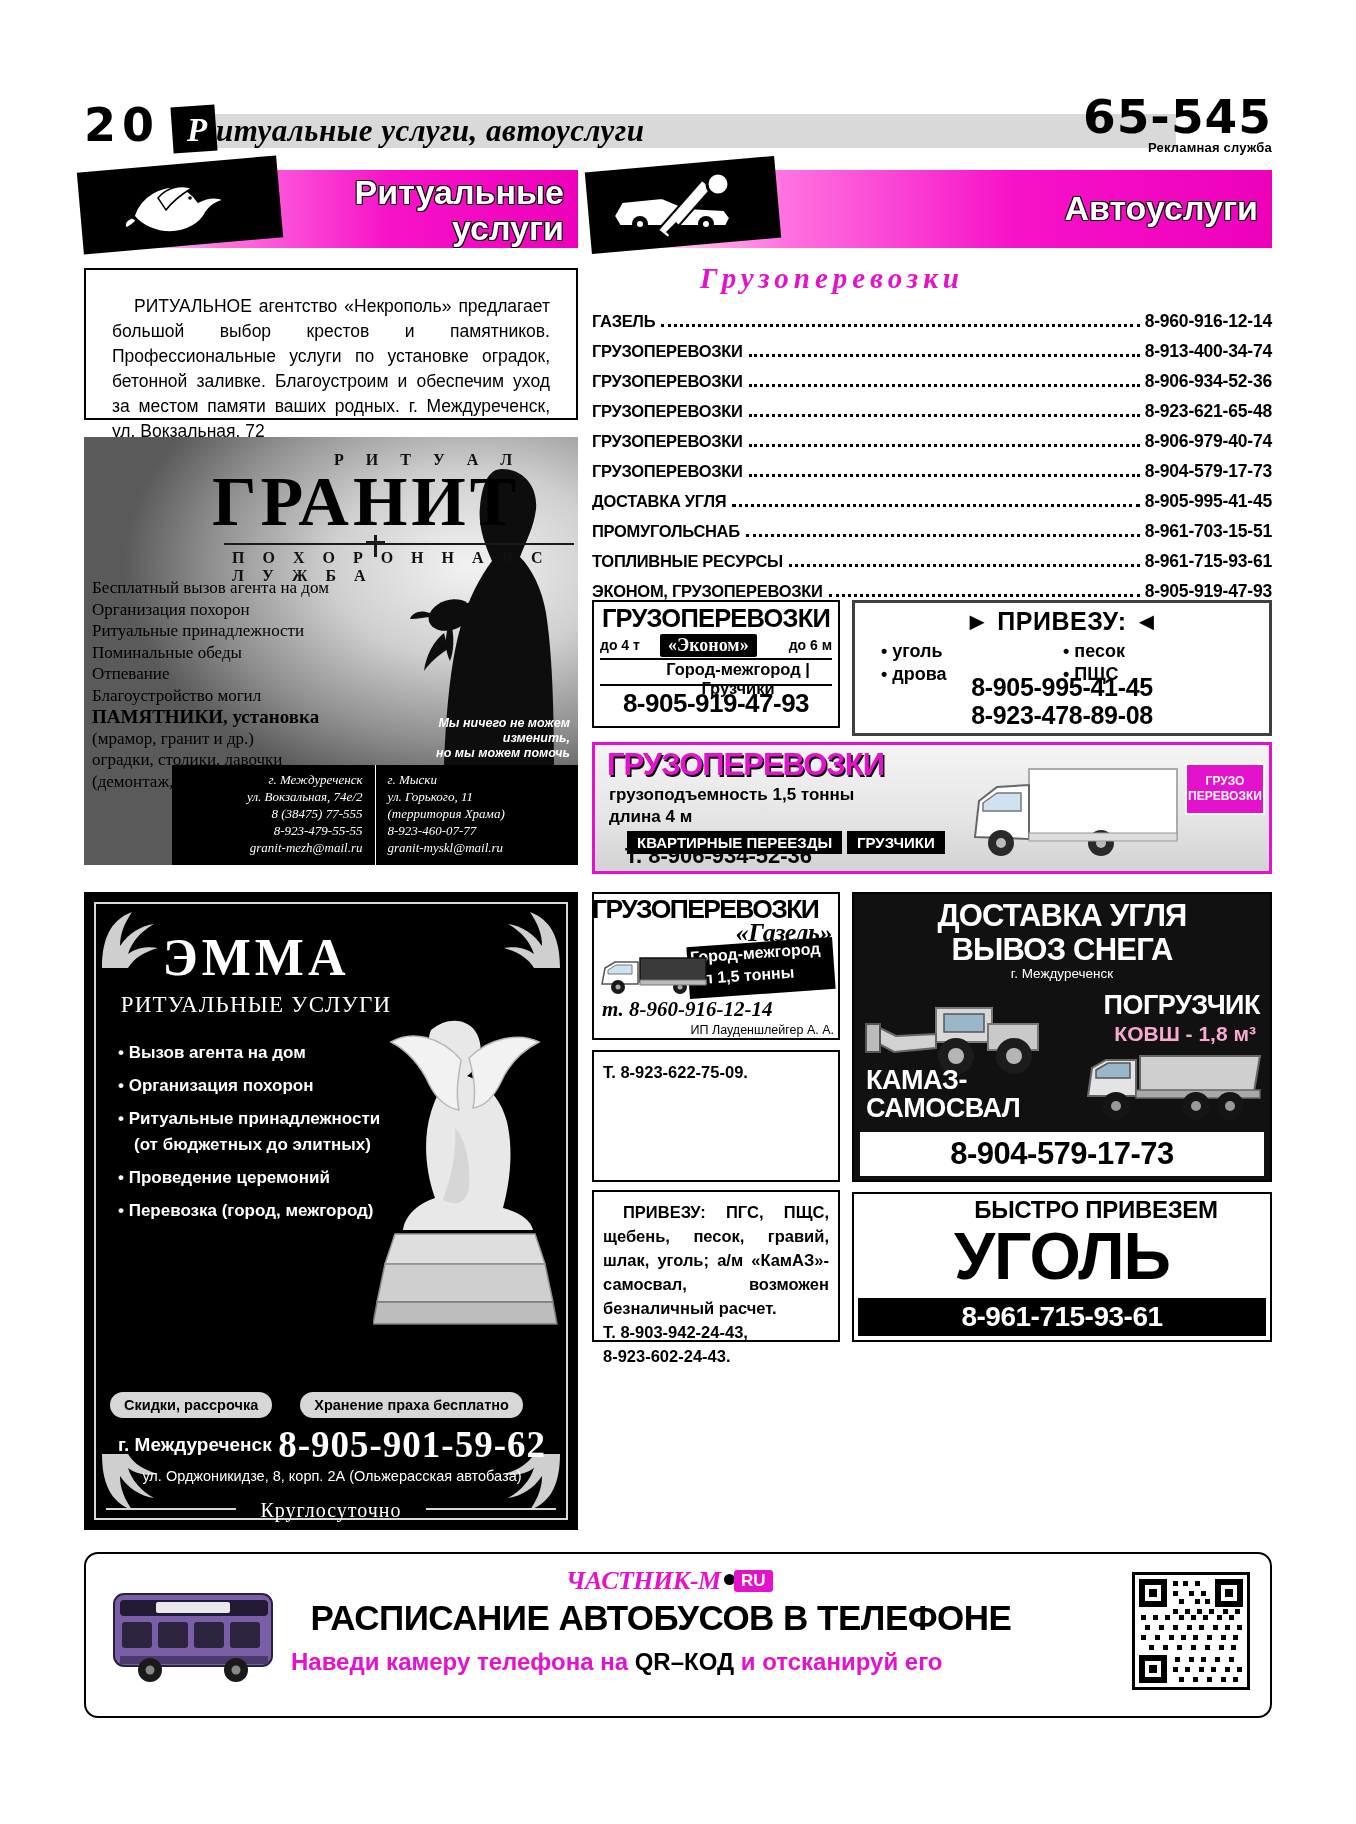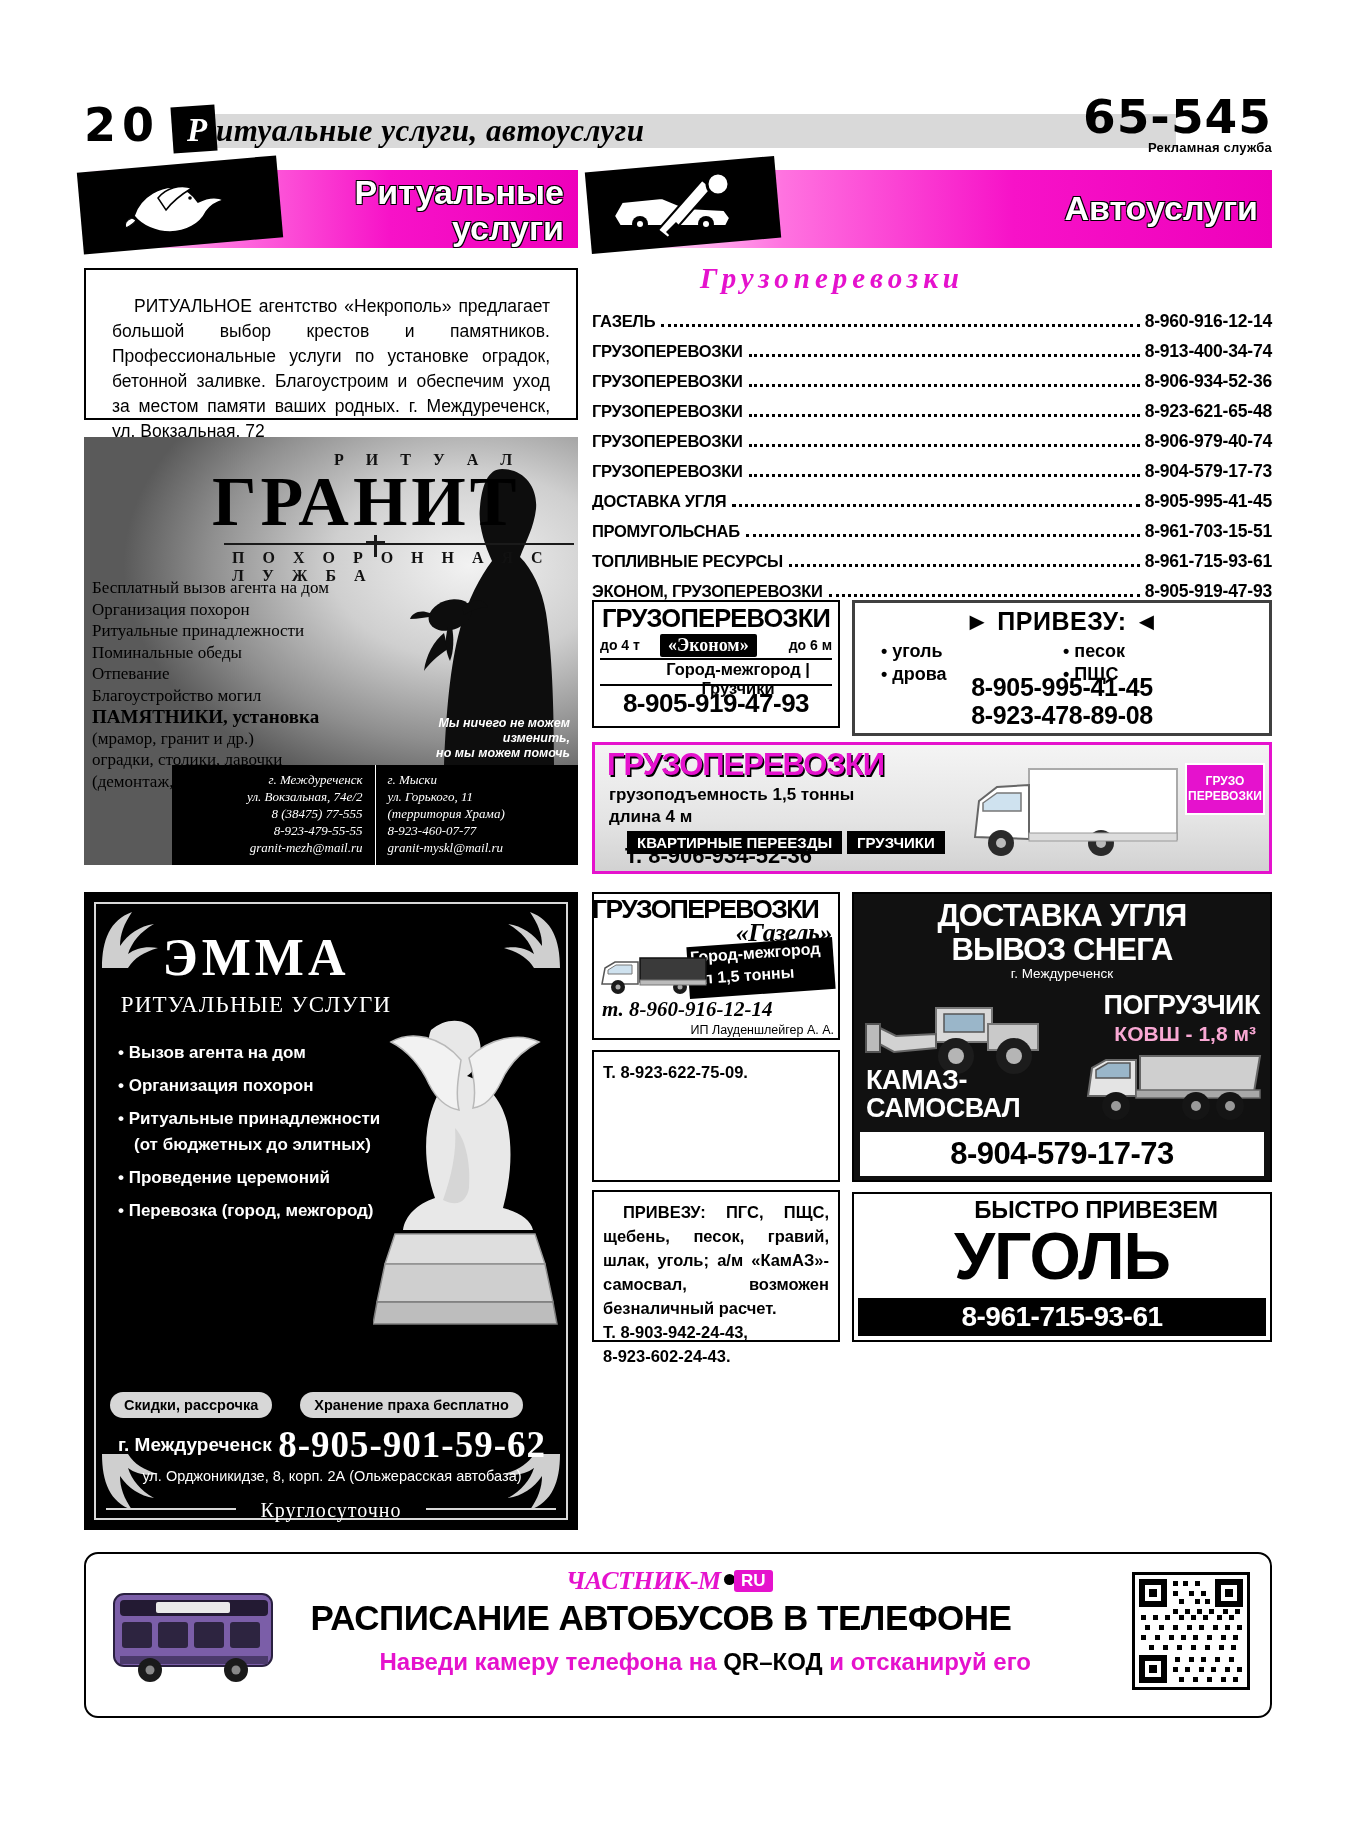--- a/index.html
+++ b/index.html
@@ -417,21 +417,21 @@
   }
   .bb-dot {
     position:absolute; left:638px; top:20px; width:11px; height:11px;
     border-radius:50%; background:#000;
   }
   .bb-l1 {
     position:absolute; left:205px; top:44px; width:740px; text-align:center;
     font-weight:bold; font-size:35px; letter-spacing:-0.5px;
   }
   .bb-l2 {
-    position:absolute; left:205px; top:94px; width:740px; text-align:right;
+    position:absolute; left:205px; top:94px; width:740px; text-align:left;
     font-size:24px; color:#e512cd; font-weight:bold;
   }
   .bb-l2 .blk { color:#000; }
   .bb-qr {
     position:absolute; right:20px; top:18px; width:118px; height:118px;
     border:3px solid #000; background:#fff;
   }
 
   
   svg { display:block; }

